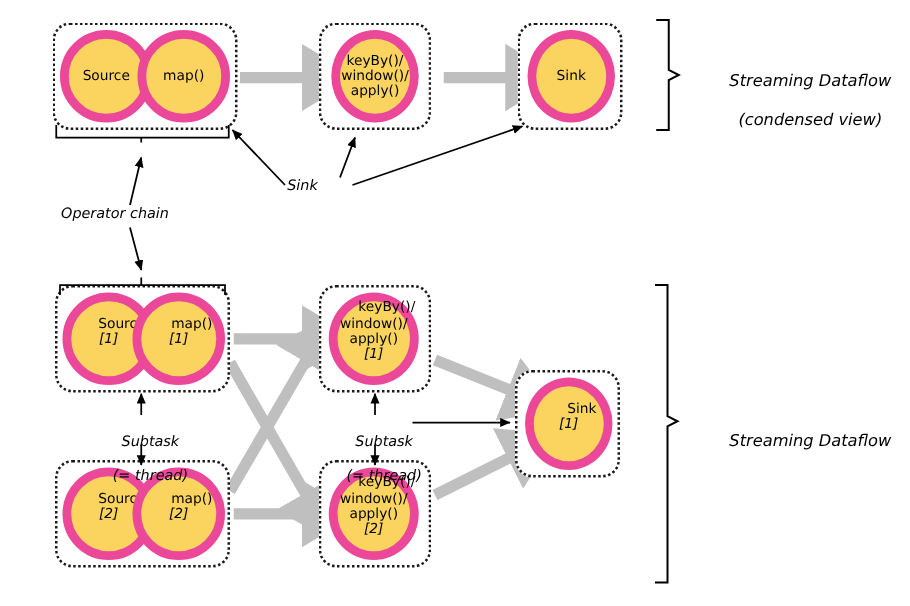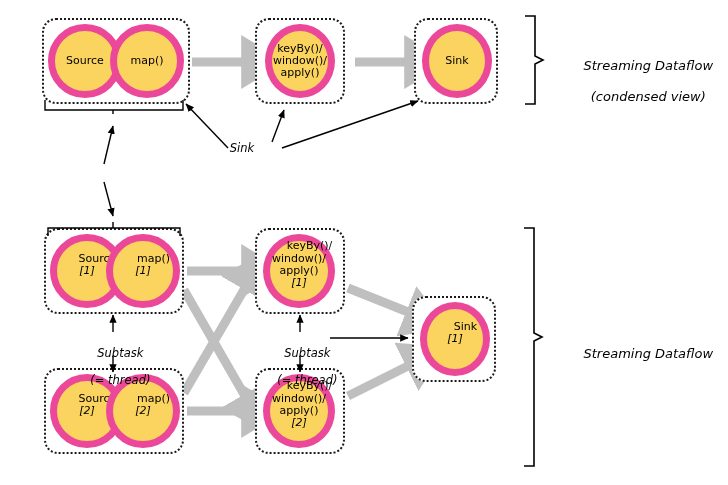--- a/index.html
+++ b/index.html
@@ -242,20 +242,21 @@
 
     <g>
       <path d="M525,16 L535,16 L535,56 L543,60 L535,64 L535,104 L525,104" stroke="#000000" stroke-width="1.6" fill="none"></path>
     </g>
 
     <g>
       <path d="M524,228 L534,228 L534,333 L542,337 L534,341 L534,466 L524,466" stroke="#000000" stroke-width="1.6" fill="none"></path>
     </g>
   </svg>
 
+  <div class="note" style="left:22px; top:164px; width:140px;">Operator chain</div>
 
   <div class="note" style="left:212px; top:142px; width:60px;">Sink</div>
 
   <div class="note" style="left:53px; top:333px; width:120px;">
     <span>Subtask</span><br>
     <span>(= thread)</span>
   </div>
 
   <div class="note" style="left:240px; top:333px; width:120px;">
     <span>Subtask</span><br>

